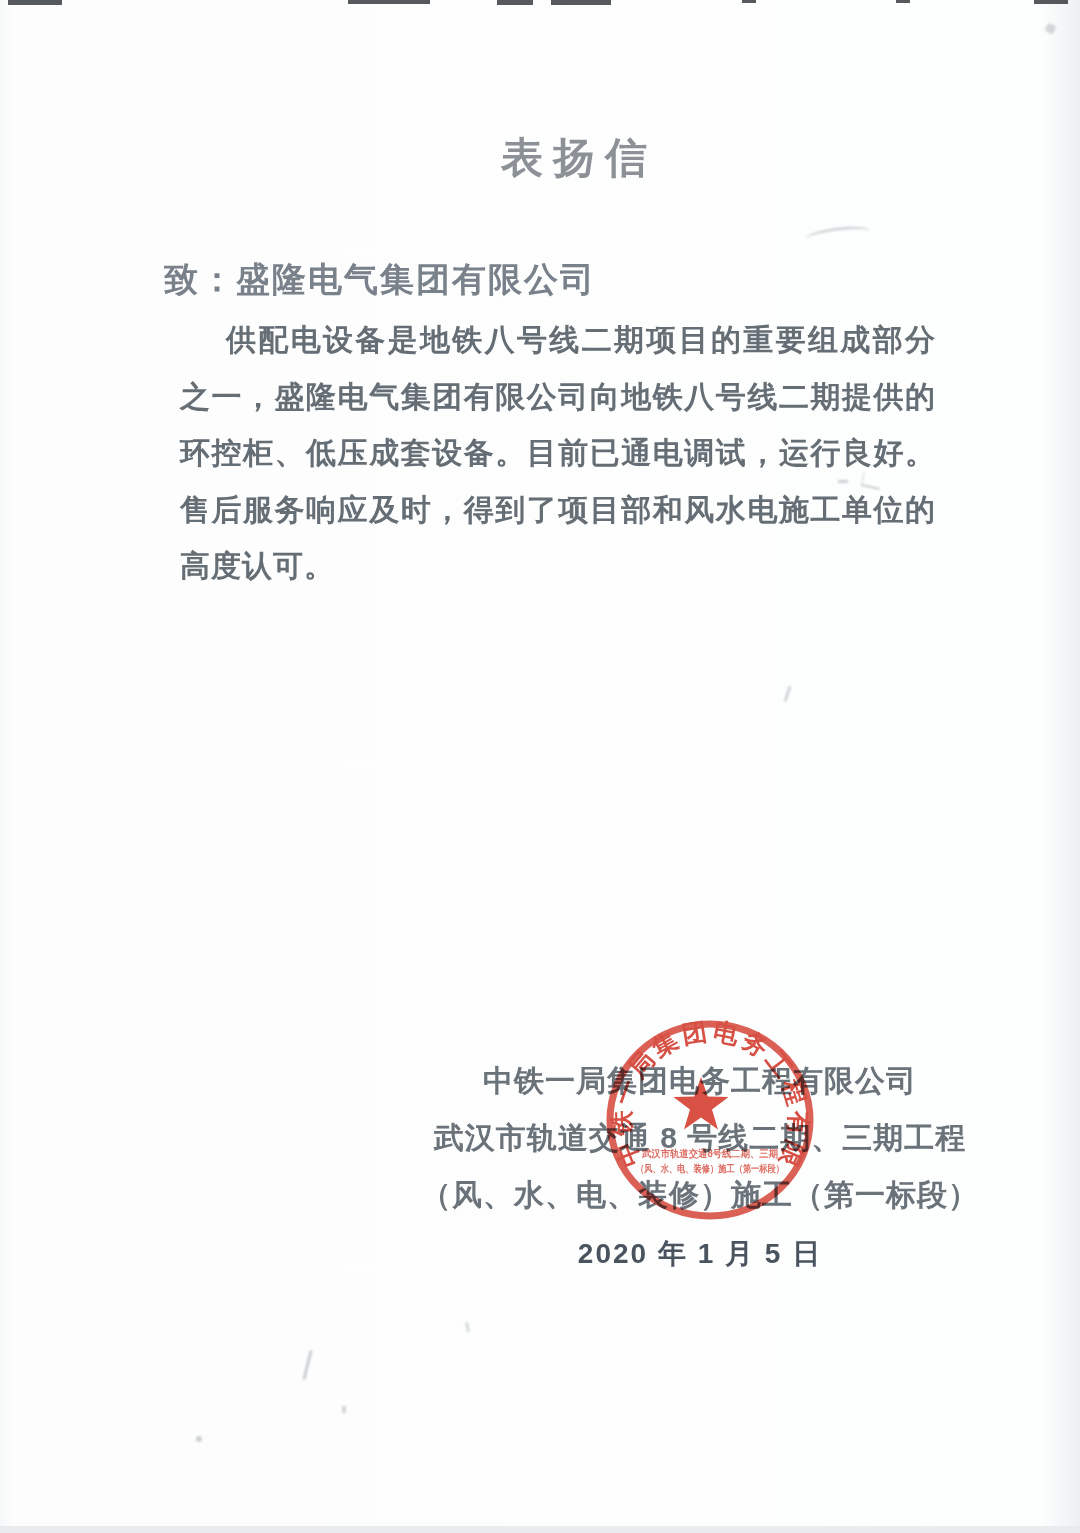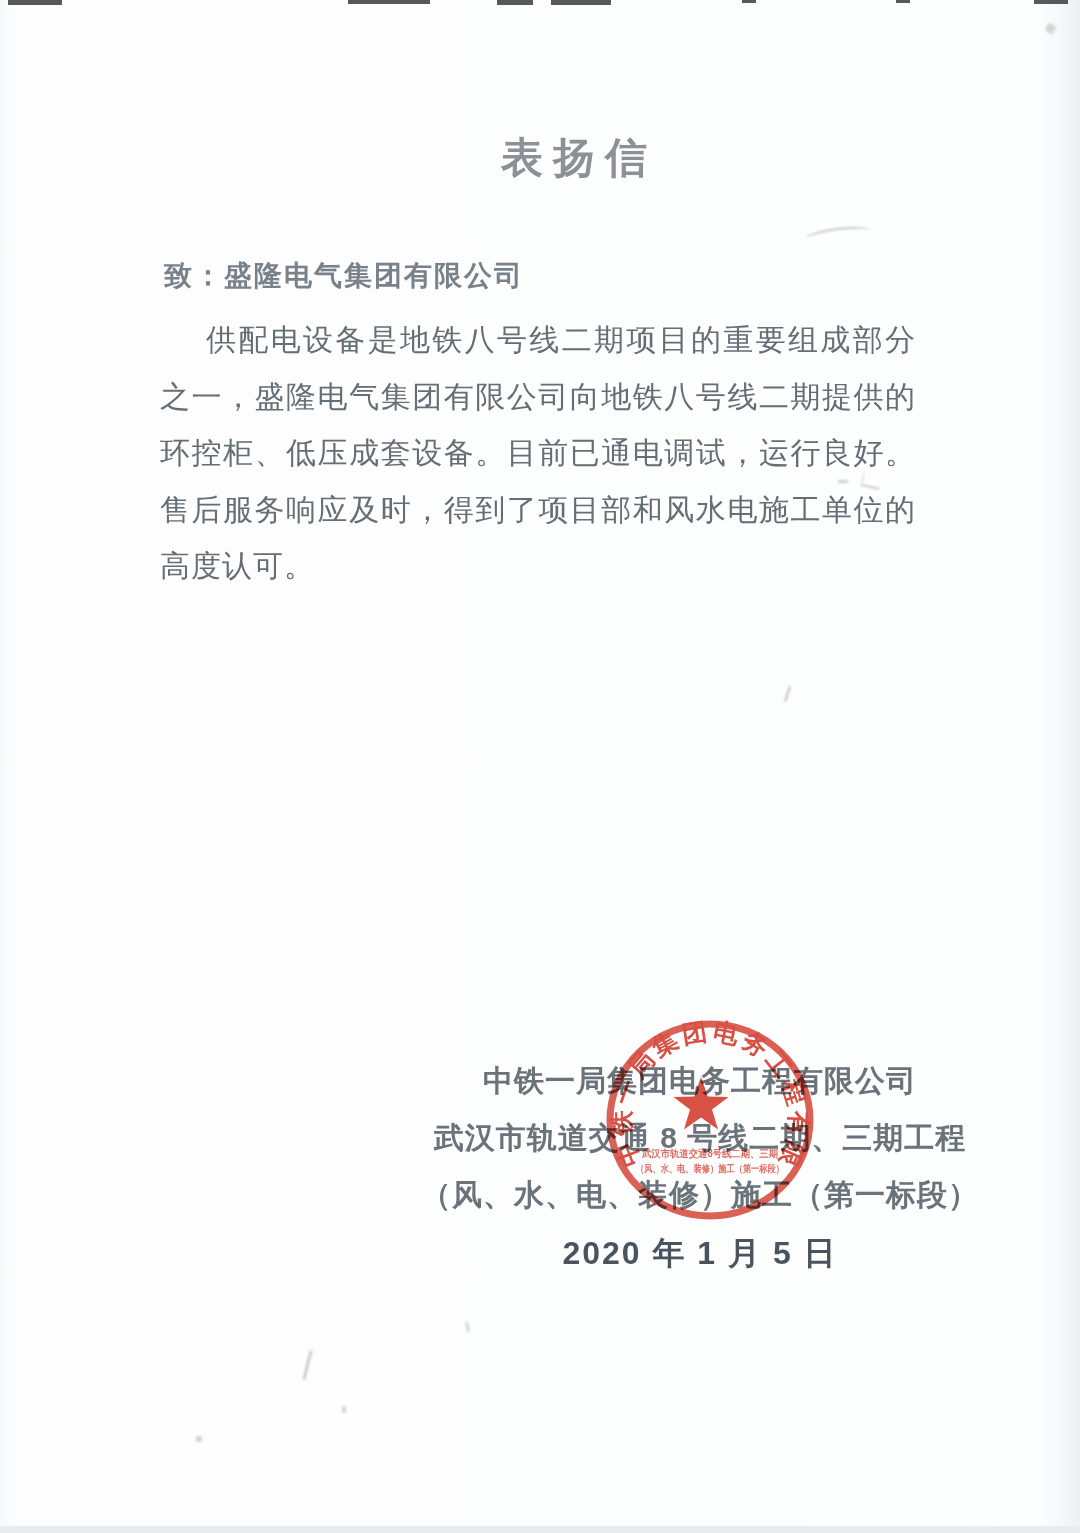--- a/index.html
+++ b/index.html
@@ -17,35 +17,35 @@
     background:#e8ecee;
   }
   .letter{filter:blur(.35px);}
   .doc-title{
     position:absolute;top:130px;left:0;width:1080px;
     text-align:center;padding-left:78px;box-sizing:border-box;
     font-size:42px;font-weight:700;letter-spacing:10px;color:#8b9197;
   }
   .recipient{
     position:absolute;top:257px;left:164px;
-    font-size:28px;font-weight:600;letter-spacing:2px;color:#79818a;
+    font-size:34px;font-weight:600;letter-spacing:2px;color:#79818a;
   }
   .body-text{
-    position:absolute;top:312px;left:160px;width:756px;
-    font-size:30px;line-height:56.5px;font-weight:400;color:#656d75;
+    position:absolute;top:312px;left:180px;width:756px;
+    font-size:30px;line-height:56.5px;font-weight:700;color:#656d75;
     text-align:justify;letter-spacing:1px;
   }
   .body-text p{margin:0;text-indent:46px;}
   .signature{
     position:absolute;top:1052px;left:320px;width:760px;
     text-align:center;font-size:30px;line-height:57px;
     font-weight:600;color:#6a727a;letter-spacing:1px;
   }
   .sig-date{
-    font-size:32px;font-weight:700;color:#49545f;letter-spacing:2px;
+    font-size:28px;font-weight:700;color:#49545f;letter-spacing:2px;
     margin-top:2px;
   }
   
   .seal{
     position:absolute;left:602px;top:1017px;width:216px;height:206px;
     opacity:.88;mix-blend-mode:multiply;filter:blur(.6px);
     pointer-events:none;
   }
   
   .artifact{position:absolute;background:#2e3236;opacity:.8;filter:blur(.6px);}

